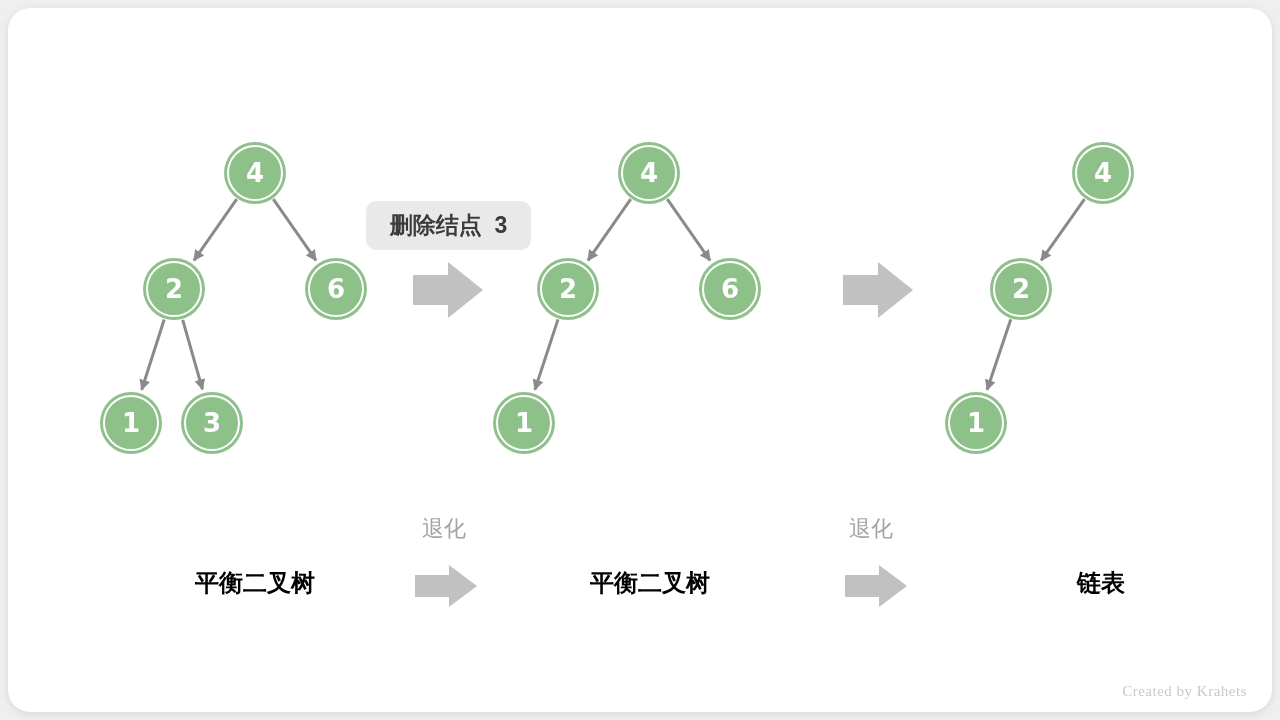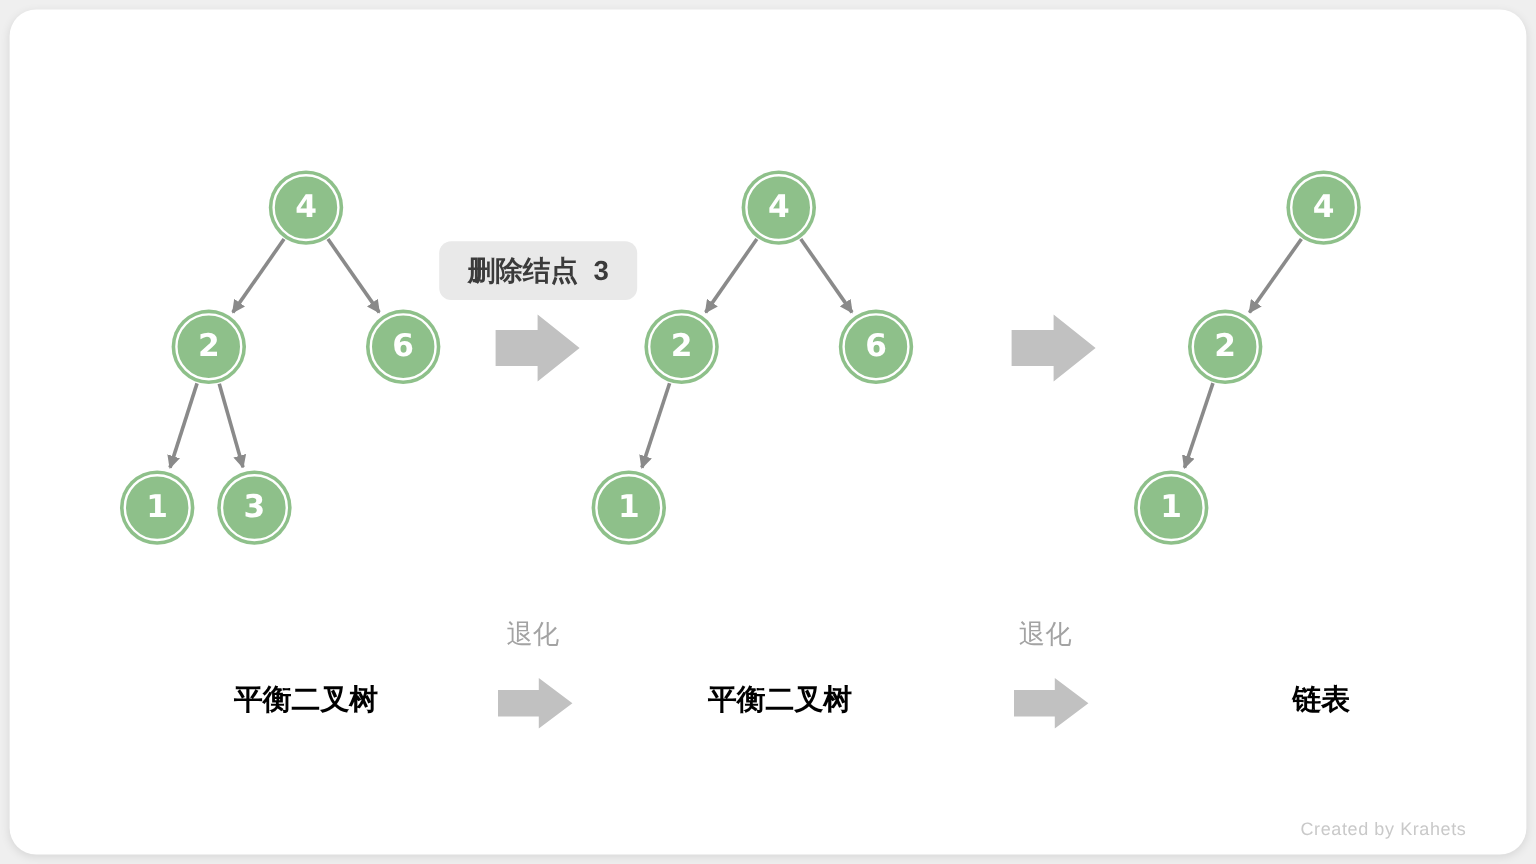--- a/index.html
+++ b/index.html
@@ -63,23 +63,23 @@
   .degrade-label {
     position: absolute;
     width: 100px;
     text-align: center;
     color: #a3a3a3;
     font-weight: normal;
     font-size: 22px;
   }
   .watermark {
     position: absolute;
-    right: 50px; top: 675px;
+    right: 25px; top: 675px;
     color: #c9c9c9;
-    font-family: Liberation Sans, sans-serif;
+    font-family: Liberation Serif, serif;
     font-size: 15px;
     letter-spacing: 0.5px;
   }
 </style>
 </head>
 <body>
 
 <div class="card">
 
   <svg class="overlay" viewBox="0 0 1280 720">

